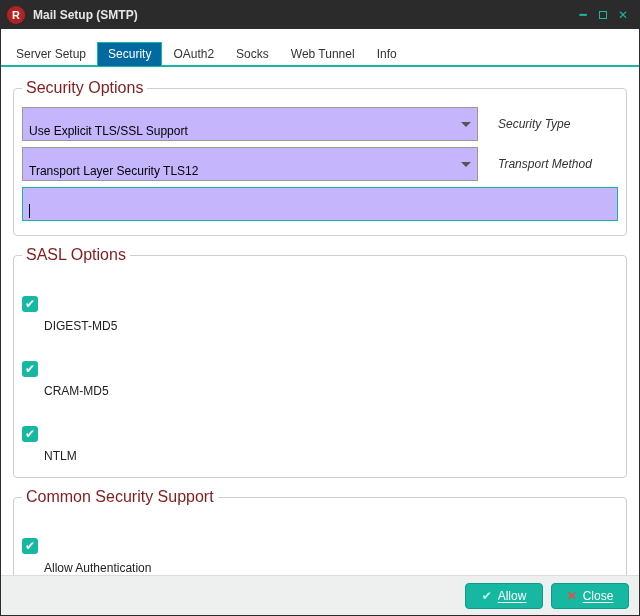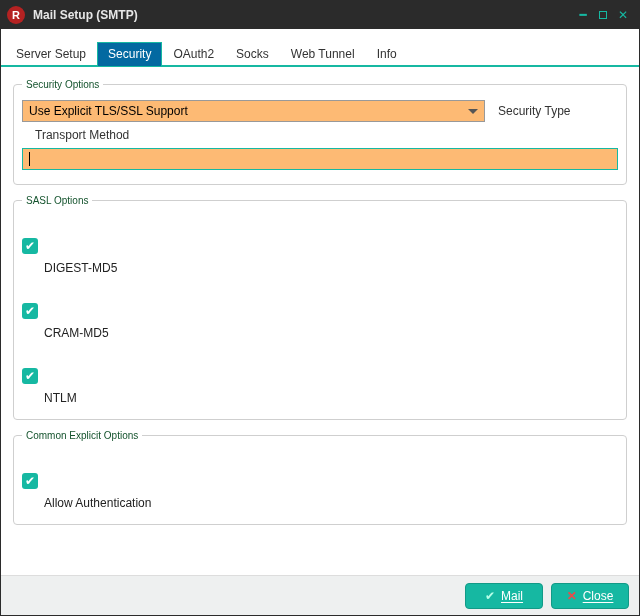--- a/index.html
+++ b/index.html
@@ -69,59 +69,60 @@
     padding: 8px 10px 4px 10px;
     overflow: hidden;
   }
   fieldset {
     border: 1px solid #cfcfcf;
     border-radius: 4px;
     margin: 4px 2px 10px 2px;
     padding: 10px 8px 8px 8px;
   }
   legend {
-    color: #14532d;
-    font-size: 10px;
+    color: #7f1d1d;
+    font-size: 16px;
     padding: 0 4px;
   }
   .row {
     display: flex;
     align-items: center;
     margin-bottom: 6px;
   }
   .dropdown, .text-input {
     flex: 1;
     height: 22px;
     border: 1px solid #999;
-    background: #fdba74;
-    display: flex;
-    align-items: center;
-    padding: 0 6px;
+    background: #c4b5fd;
+    display: flex;
+    align-items: flex-start;
+    padding: 16px 6px;
     position: relative;
     color: #000;
   }
   .dropdown::after {
     content: "";
     position: absolute;
     right: 6px; top: 50%;
     margin-top: -2px;
     border-left: 5px solid transparent;
     border-right: 5px solid transparent;
     border-top: 5px solid #555;
   }
   .text-input.focused {
     border: 1px solid #16b8a2;
   }
   .text-input .caret {
     width: 1px; height: 14px; background: #000;
   }
   .field-label {
     width: 120px;
-    margin-left: 13px;
+    margin-left: 20px;
     color: #333;
+    font-style: italic;
   }
   .check-row {
     display: flex;
     align-items: center;
     margin-bottom: 6px;
   }
   .checkbox {
     width: 16px; height: 16px;
     border-radius: 3px;
     background: #16b8a2;
@@ -188,20 +189,23 @@
     <legend>Security Options</legend>
 
     <div class="row">
       <div class="dropdown">
         <span>Use Explicit TLS/SSL Support</span>
       </div>
       <div class="field-label">Security Type</div>
     </div>
 
     <div class="row">
+      <div class="dropdown">
+        <span>Transport Layer Security TLS12</span>
+      </div>
       <div class="field-label">Transport Method</div>
     </div>
 
     <div class="row">
       <div class="text-input focused">
         <span class="caret"></span>
         <span></span>
       </div>
     </div>
   </fieldset>
@@ -217,31 +221,31 @@
       <div class="checkbox">✔</div>
       <div class="check-label">CRAM-MD5</div>
     </div>
     <div class="check-row">
       <div class="checkbox">✔</div>
       <div class="check-label">NTLM</div>
     </div>
   </fieldset>
 
   <fieldset>
-    <legend>Common Explicit Options</legend>
+    <legend>Common Security Support</legend>
     <div class="check-row">
       <div class="checkbox">✔</div>
       <div class="check-label">Allow Authentication</div>
     </div>
   </fieldset>
 
 </div>
 
 <div class="footer">
   <div class="btn">
     <span class="i-check">✔</span>
-    <span class="btn-text">Mail</span>
+    <span class="btn-text">Allow</span>
   </div>
   <div class="btn">
     <span class="i-close">✕</span>
     <span class="btn-text">Close</span>
   </div>
 </div>
 
 </body></html>

